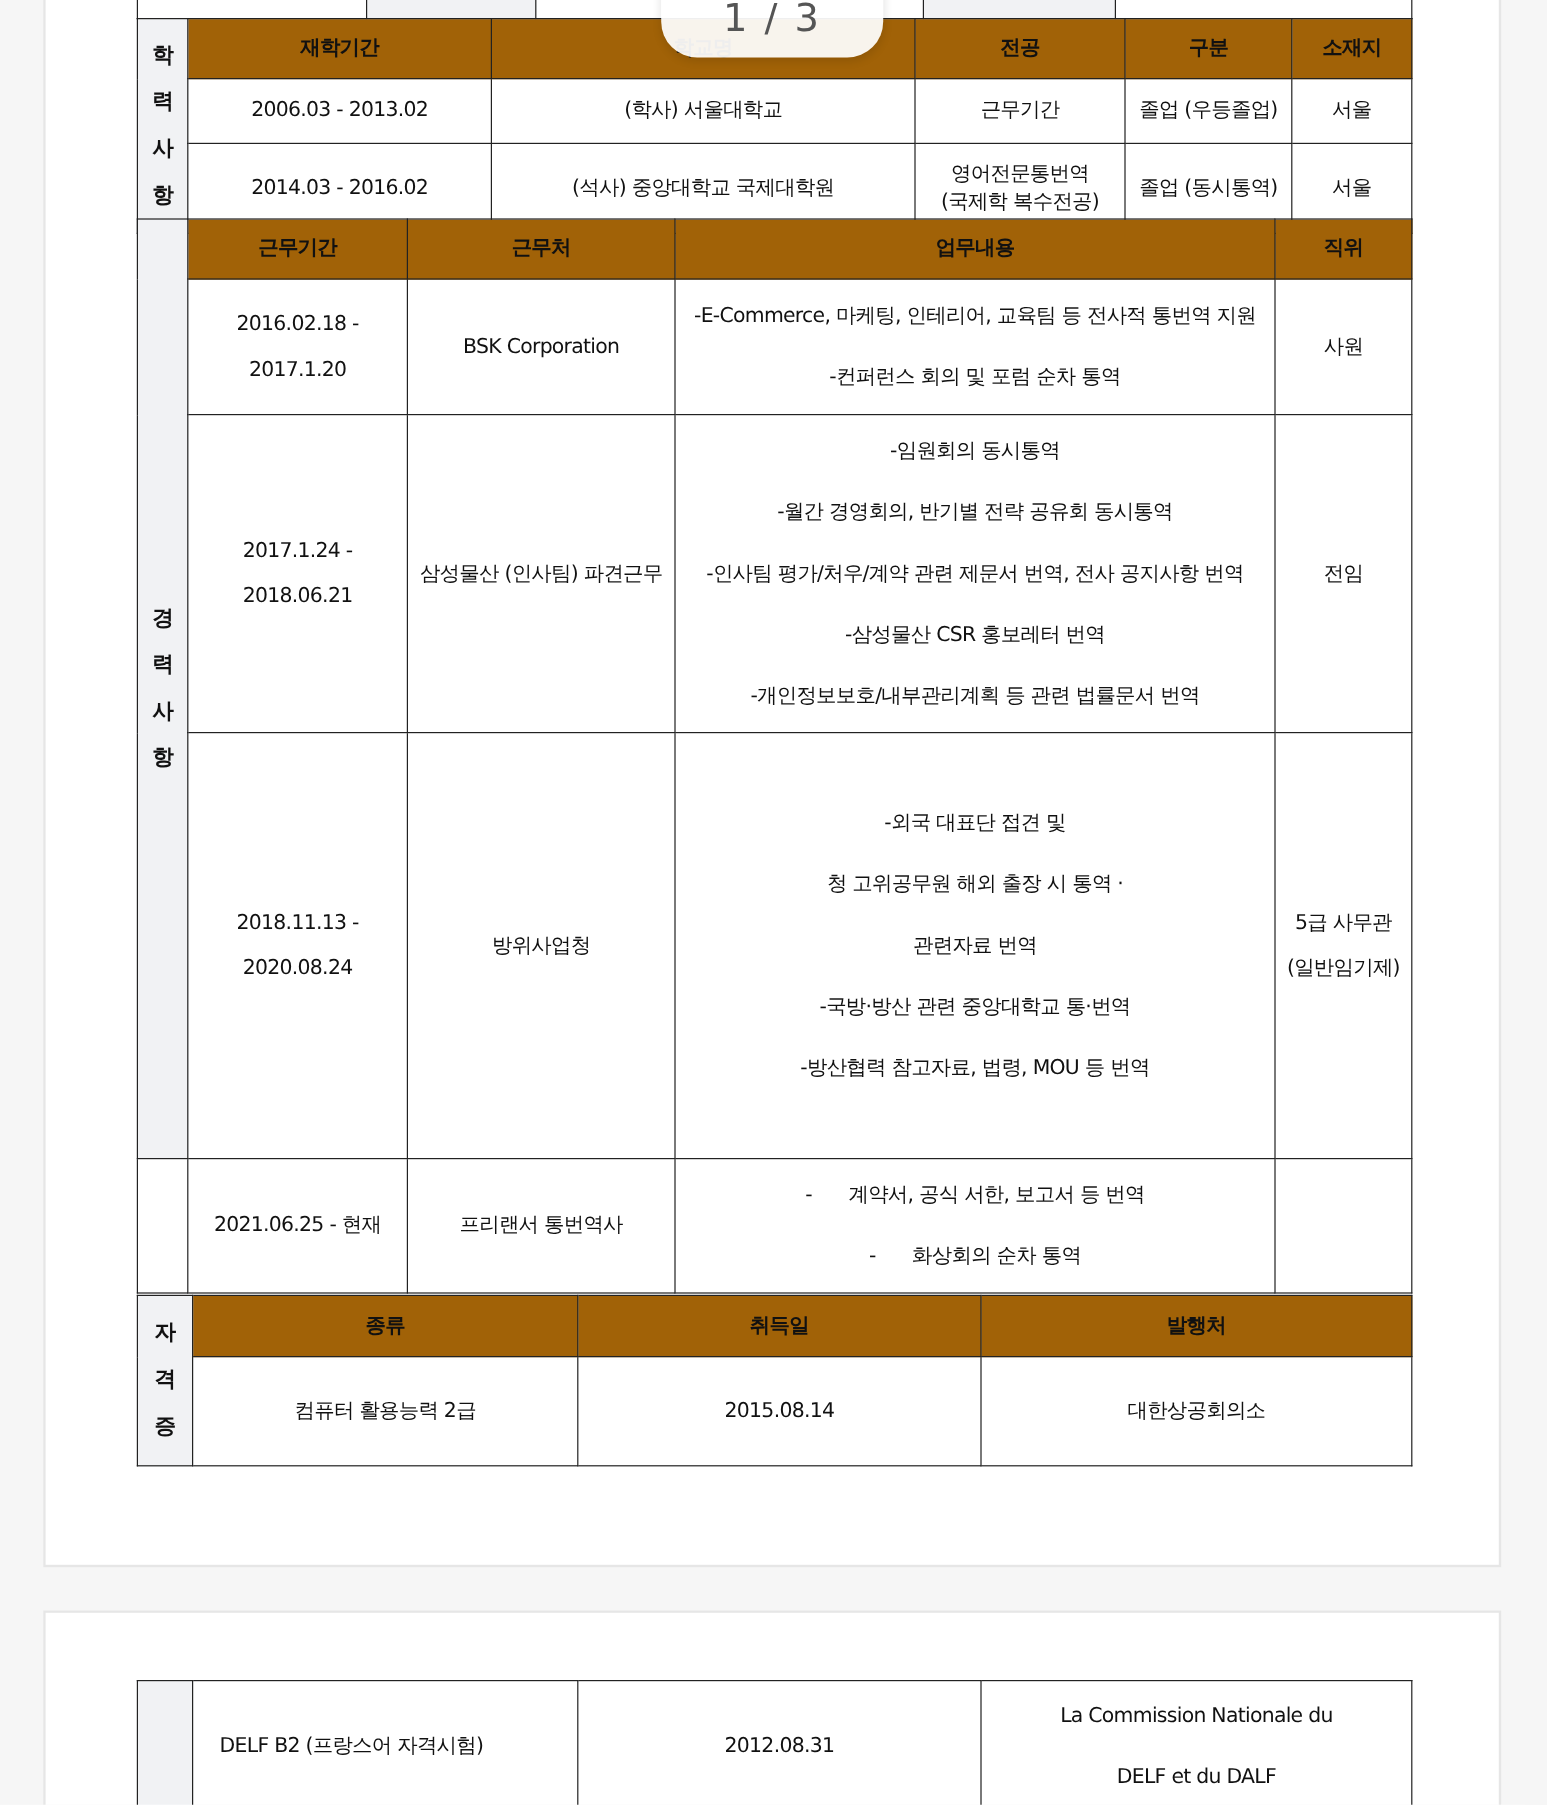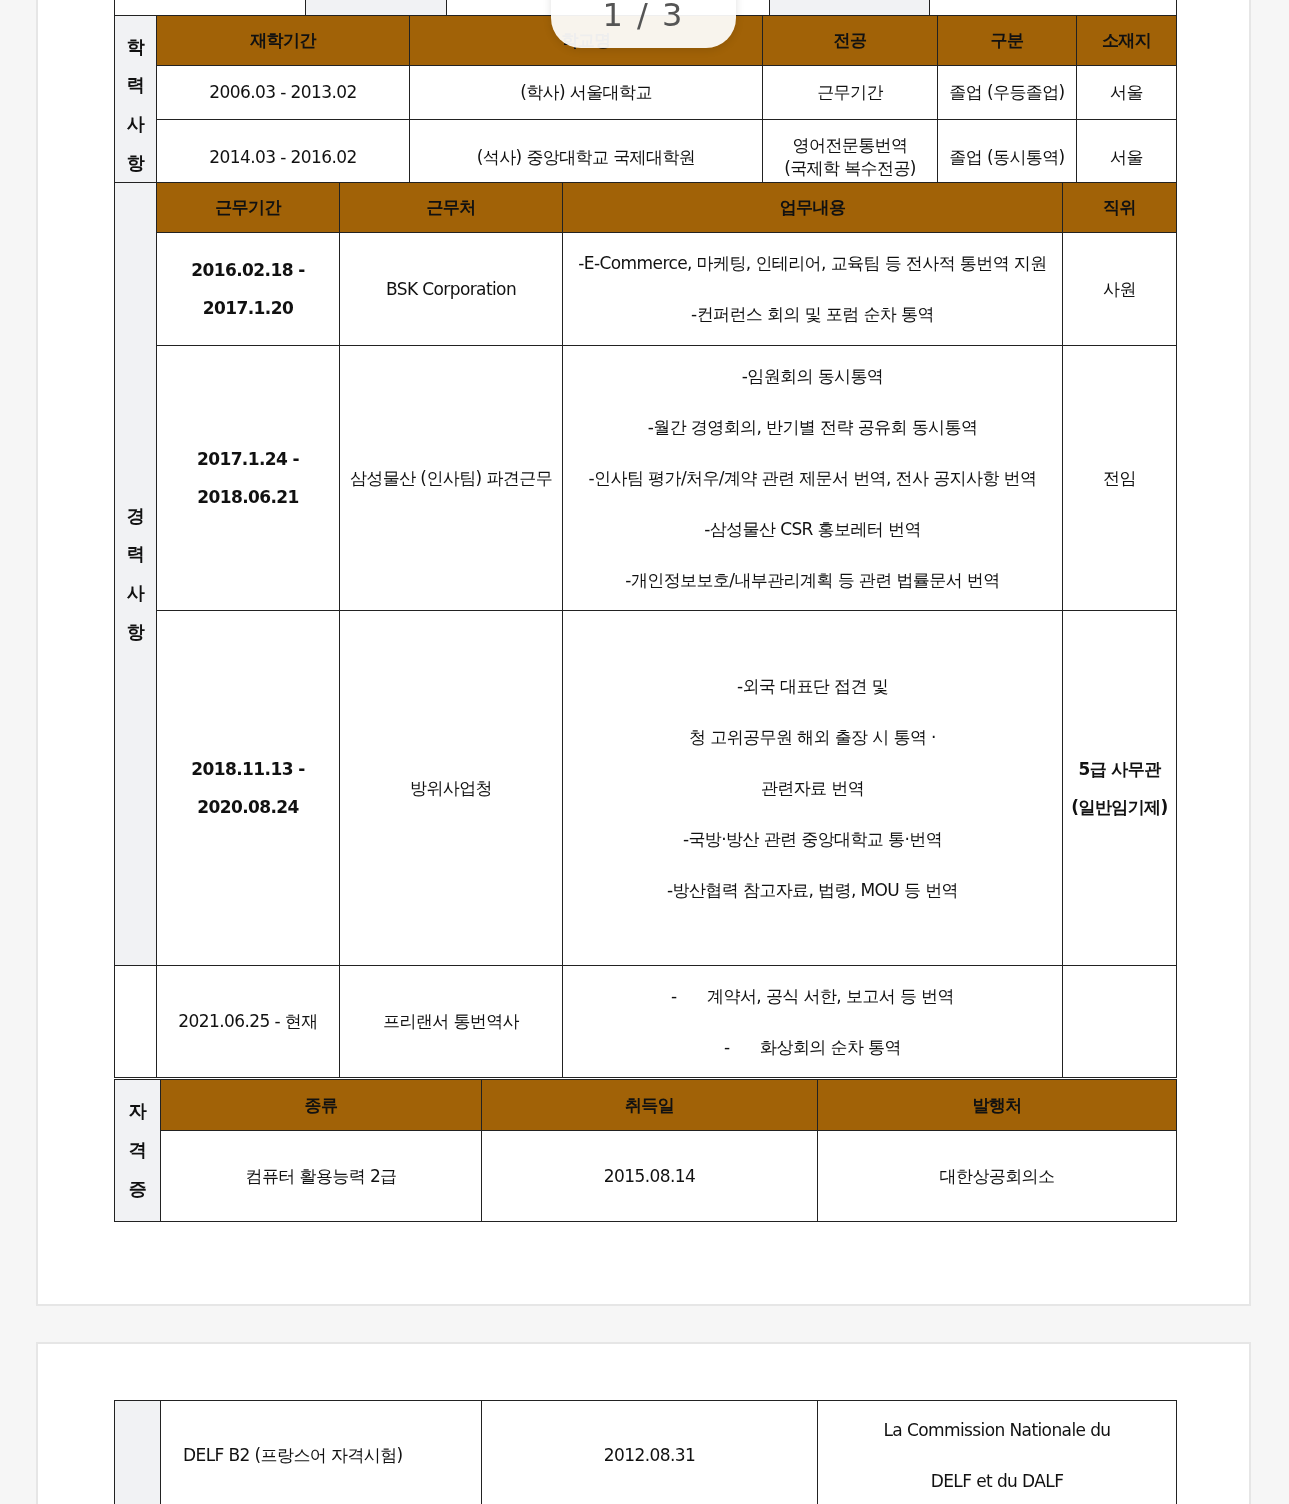--- a/index.html
+++ b/index.html
@@ -31,21 +31,21 @@
     text-align: center;
     vertical-align: middle;
     padding: 0 4px;
     line-height: 1.35;
   }
   .hdr { background: #a16207; font-weight: bold; }
   .side { background: #f1f2f4; font-weight: bold; font-size: 18px; line-height: 2.15 !important; }
   .side.blank { background: #fff; }
   .gray { background: #f1f2f4; }
   .lines div { line-height: 51px; }
-  .dates div { line-height: 38px; font-weight: bold; }
+  .dates div { line-height: 38px; }
   .dash { display: inline-block; width: 36px; text-align: left; }
   .thick-top td { border-top: 3px solid #222; margin-top: 44px; }
 
   .pill {
     position: absolute; left: 551px; top: -12px;
     width: 185px; height: 60px;
     background: rgba(255,255,255,0.93);
     border-radius: 0 0 30px 30px;
     box-shadow: 0 2px 8px rgba(0,0,0,0.12);
     text-align: center;

